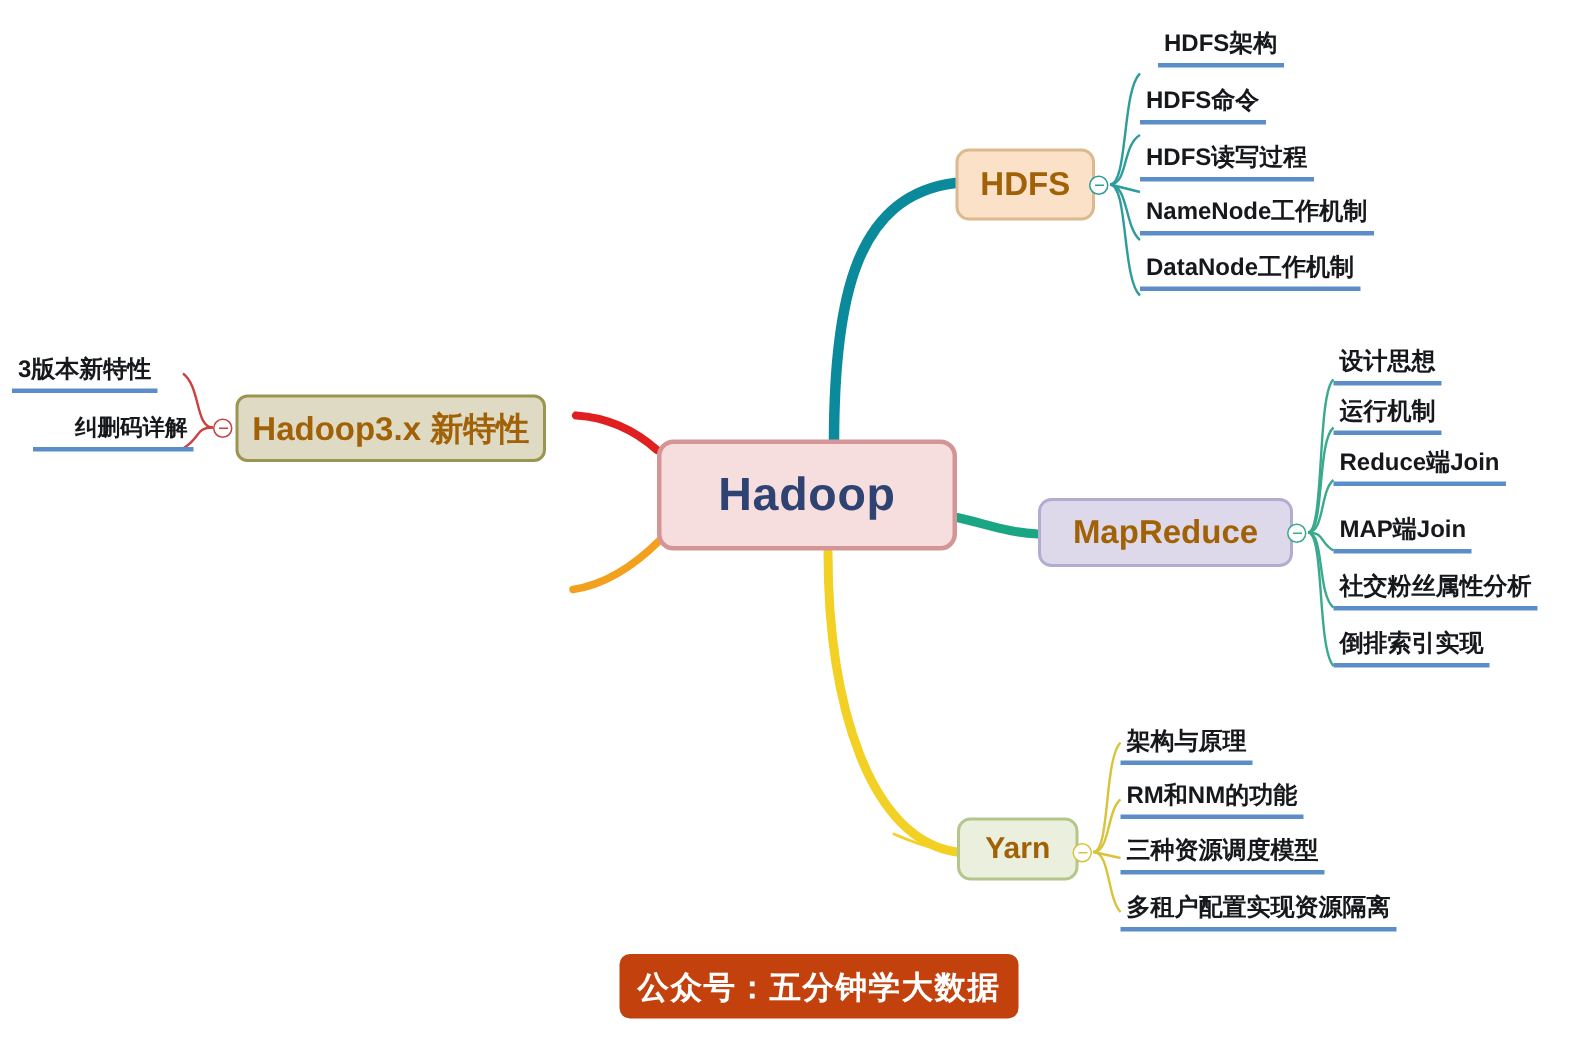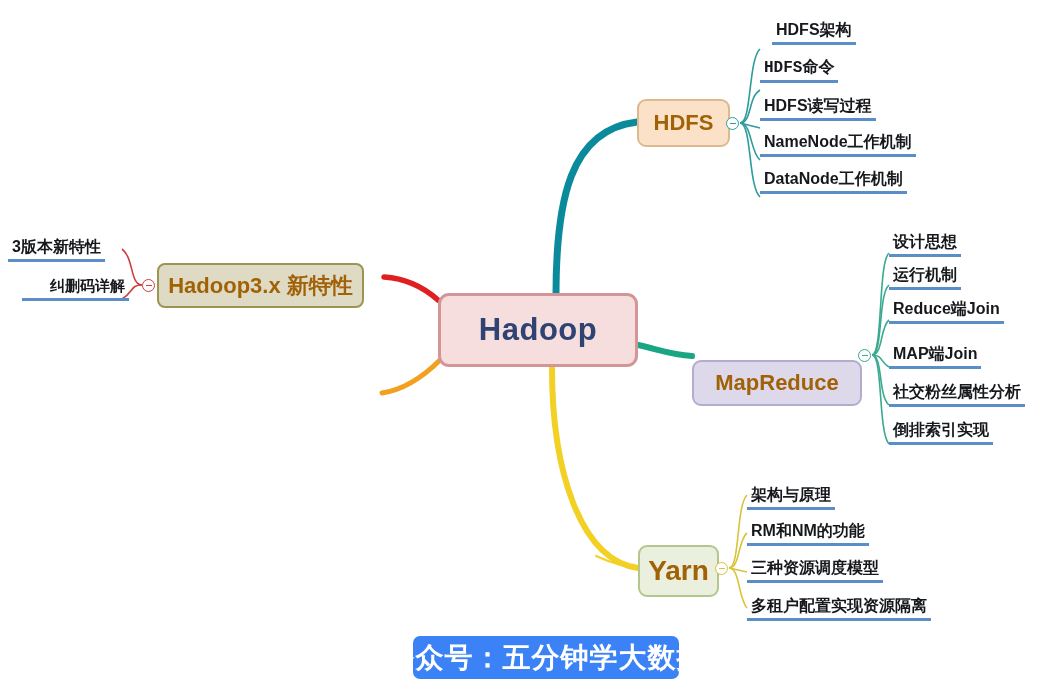--- a/index.html
+++ b/index.html
@@ -66,32 +66,31 @@
 
   .node-mapreduce {
     left: 692px;
     top: 332px;
     width: 170px;
     height: 46px;
     background: #ddd9ea;
     border: 2px solid #b3acd0;
     border-radius: 9px;
     font-size: 22px;
-    margin-top: 28px;
   }
 
   .node-yarn {
     left: 638px;
     top: 545px;
     width: 81px;
-    height: 52px;
+    height: 42px;
     background: #eaf0dd;
     border: 2px solid #b4c68b;
     border-radius: 9px;
-    font-size: 28px;
+    font-size: 20px;
   }
 
   .node-hadoop3 {
     left: 157px;
     top: 263px;
     width: 207px;
     height: 45px;
     background: #dedac4;
     border: 2px solid #9c9552;
     border-radius: 8px;
@@ -122,27 +121,27 @@
     border-bottom: 3px solid #5b8ec9;
   }
 
   
   .footer-badge {
     position: absolute;
     left: 413px;
     top: 636px;
     width: 266px;
     height: 43px;
-    background: #3b82f6;
+    background: #c2410c;
     border-radius: 7px;
     display: flex;
     align-items: center;
     justify-content: center;
     color: #ffffff;
-    font-size: 28px;
+    font-size: 21px;
     font-weight: bold;
     letter-spacing: 1px;
     white-space: nowrap;
   }
 
   
   .toggle {
     position: absolute;
     width: 13px;
     height: 13px;
@@ -220,21 +219,21 @@
   <div class="node node-central">
     <span>Hadoop</span>
   </div>
 
   <div class="node node-hdfs">
     <span>HDFS</span>
   </div>
   <div class="toggle toggle-hdfs"></div>
 
   <div class="leaf" style="left:772px; top:20px;">HDFS架构</div>
-  <div class="leaf" style="left:760px; top:58px;font-family:Liberation Mono, monospace;">HDFS命令</div>
+  <div class="leaf" style="left:760px; top:58px;">HDFS命令</div>
   <div class="leaf" style="left:760px; top:96px;">HDFS读写过程</div>
   <div class="leaf" style="left:760px; top:132px;">NameNode工作机制</div>
   <div class="leaf" style="left:760px; top:169px;">DataNode工作机制</div>
 
   <div class="node node-mapreduce">
     <span>MapReduce</span>
   </div>
   <div class="toggle toggle-mr"></div>
 
   <div class="leaf" style="left:889px; top:232px;">设计思想</div>

